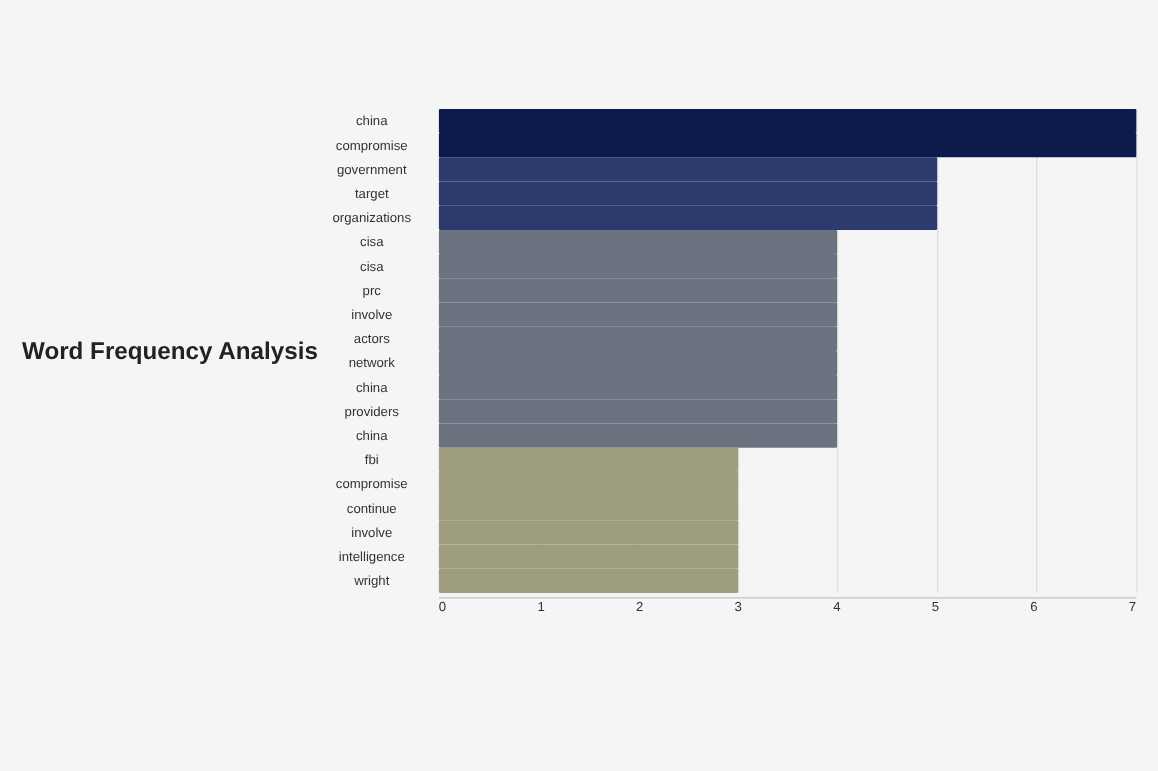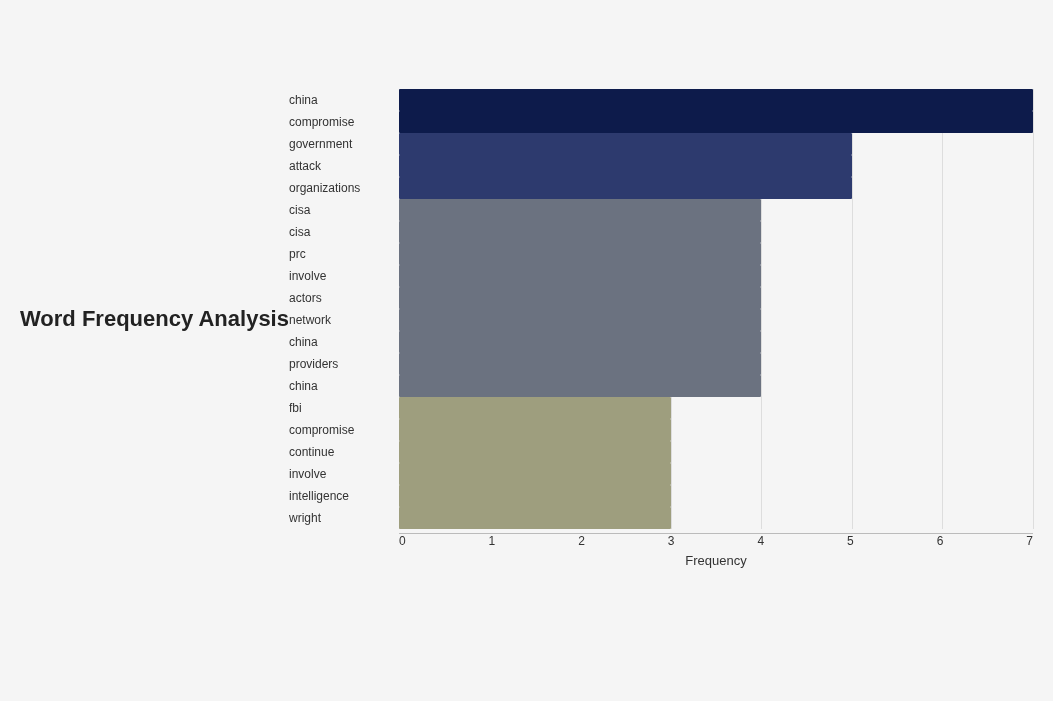--- a/index.html
+++ b/index.html
@@ -30,21 +30,21 @@
       display: flex;
       flex-direction: row;
       width: 100%;
       flex: 1;
       position: relative;
     }
     .y-labels {
       display: flex;
       flex-direction: column;
       justify-content: space-around;
-      align-items: flex-start;
+      align-items: center;
       padding-right: 12px;
       width: 110px;
       flex-shrink: 0;
     }
     .y-label {
       font-size: 12px;
       color: #333;
       line-height: 1;
     }
     .bars-and-grid {
@@ -120,21 +120,21 @@
 <body>
 
 <div class="chart-container">
   <div class="chart-title">Word Frequency Analysis</div>
   <div style="display:flex; flex-direction:column; width:100%; flex:1;">
     <div class="chart-area">
       <div class="y-labels" id="y-labels">
           <div class="y-label">china</div>
           <div class="y-label">compromise</div>
           <div class="y-label">government</div>
-          <div class="y-label">attack</div>
+          <div class="y-label">target</div>
           <div class="y-label">organizations</div>
           <div class="y-label">cisa</div>
           <div class="y-label">cisa</div>
           <div class="y-label">prc</div>
           <div class="y-label">involve</div>
           <div class="y-label">actors</div>
           <div class="y-label">network</div>
           <div class="y-label">china</div>
           <div class="y-label">providers</div>
           <div class="y-label">china</div>
@@ -226,17 +226,16 @@
         <div class="x-ticks" id="x-ticks">
             <div class="x-tick">0</div>
             <div class="x-tick">1</div>
             <div class="x-tick">2</div>
             <div class="x-tick">3</div>
             <div class="x-tick">4</div>
             <div class="x-tick">5</div>
             <div class="x-tick">6</div>
             <div class="x-tick">7</div>
           </div>
-        <div class="x-axis-label">Frequency</div>
       </div>
     </div>
   </div>
 </div>
 
 </body></html>

